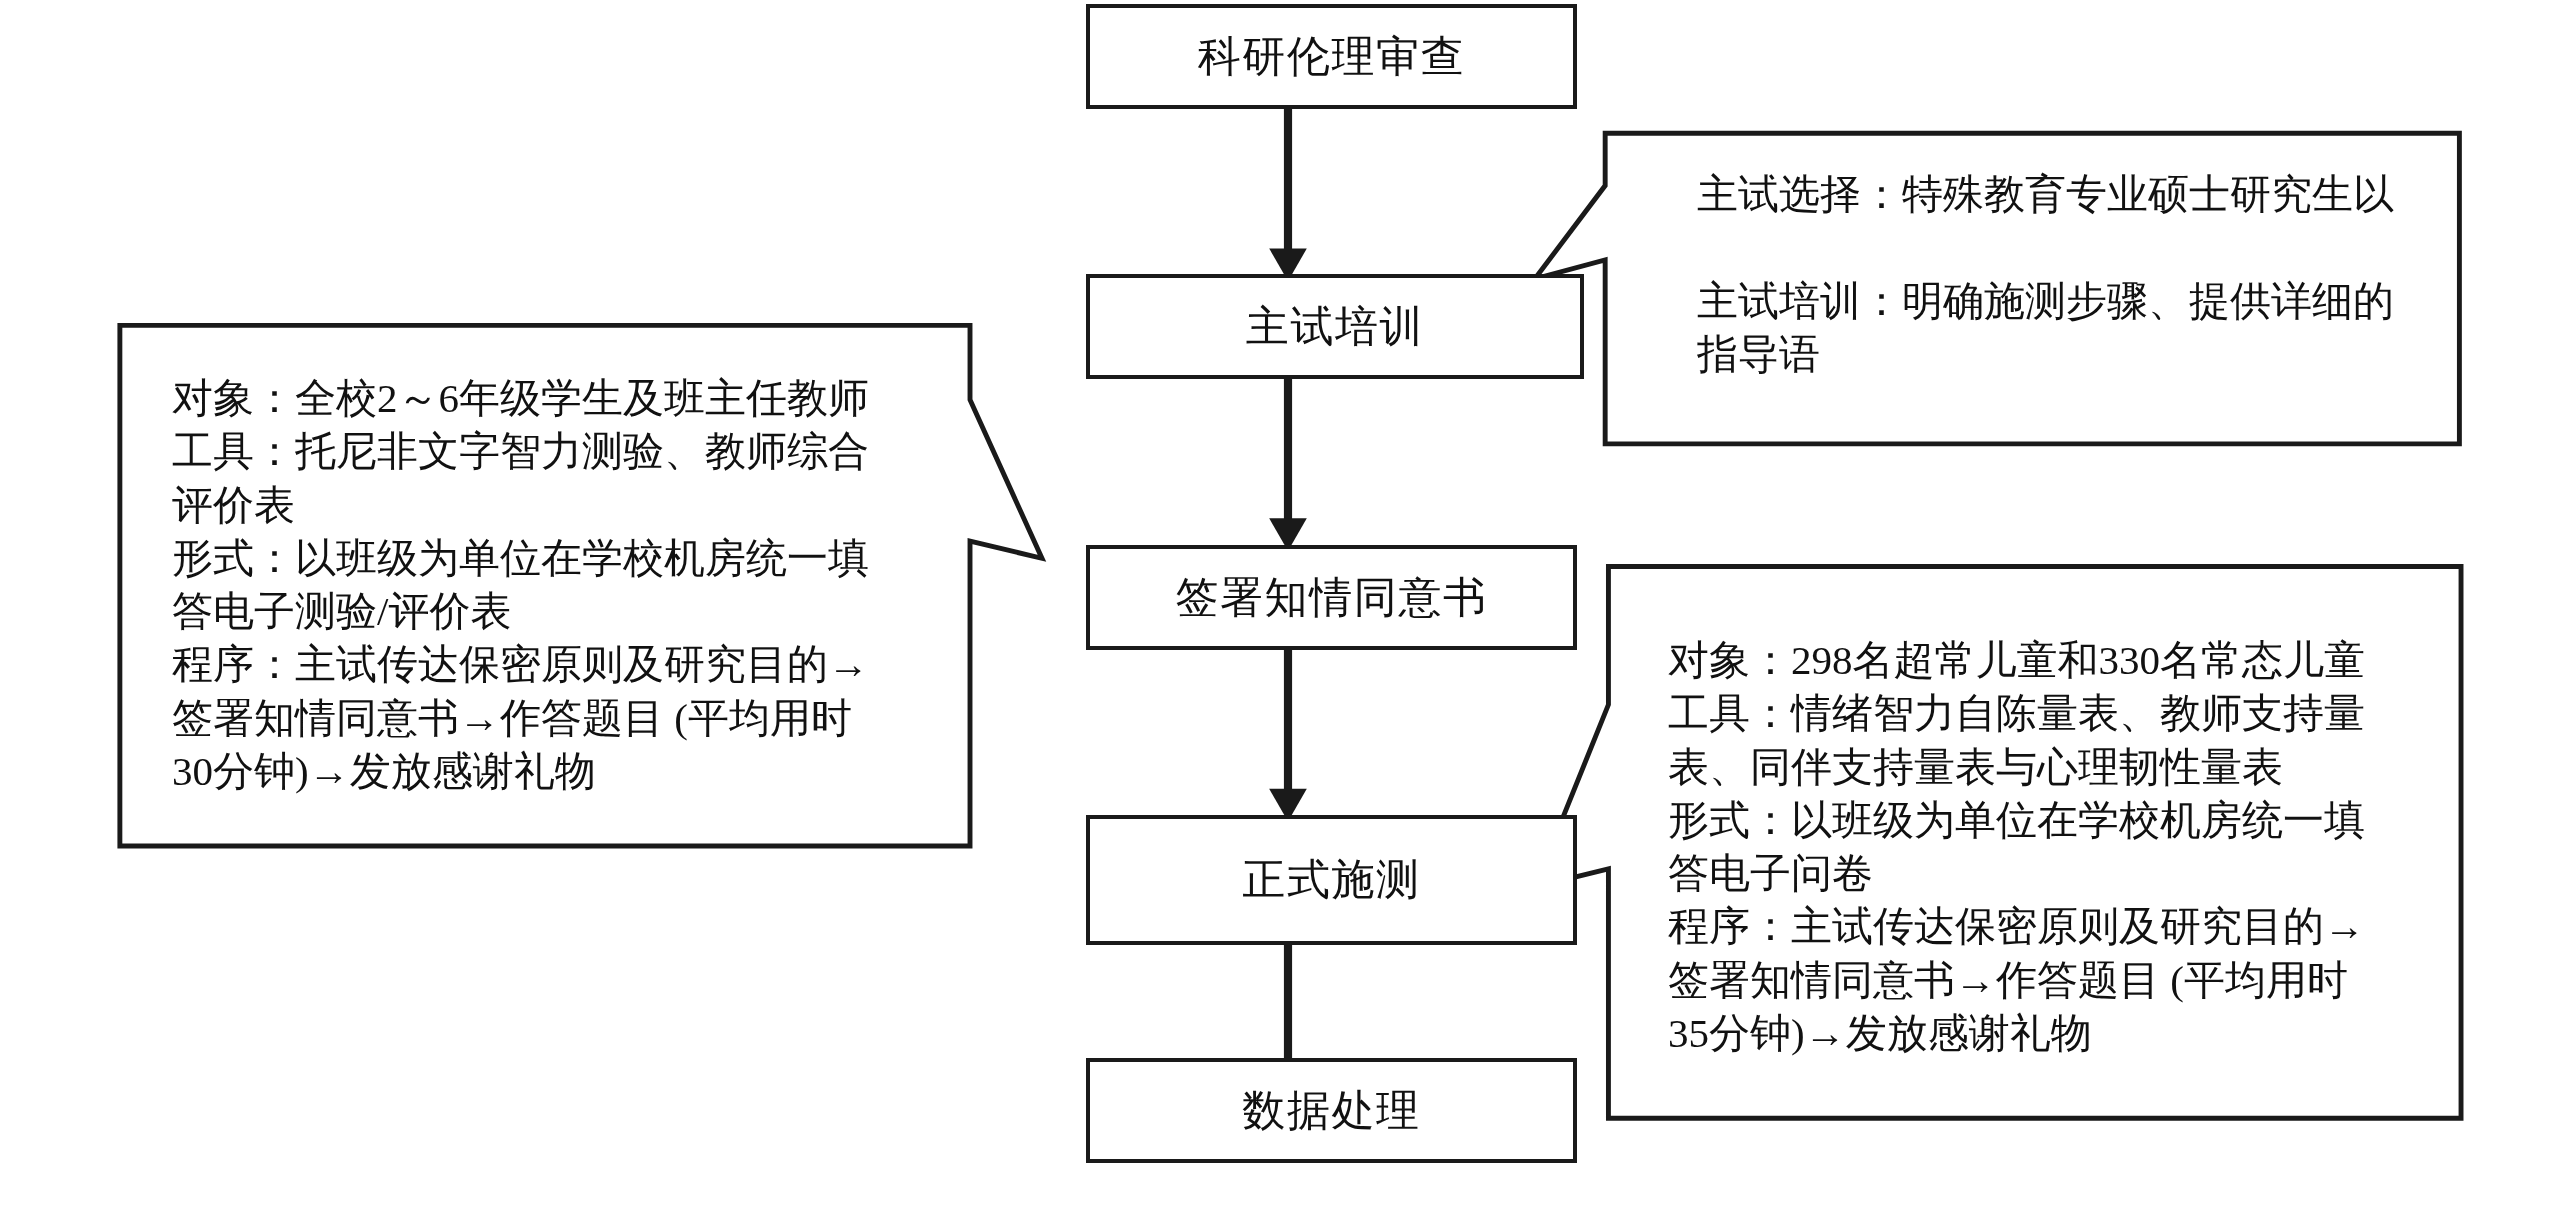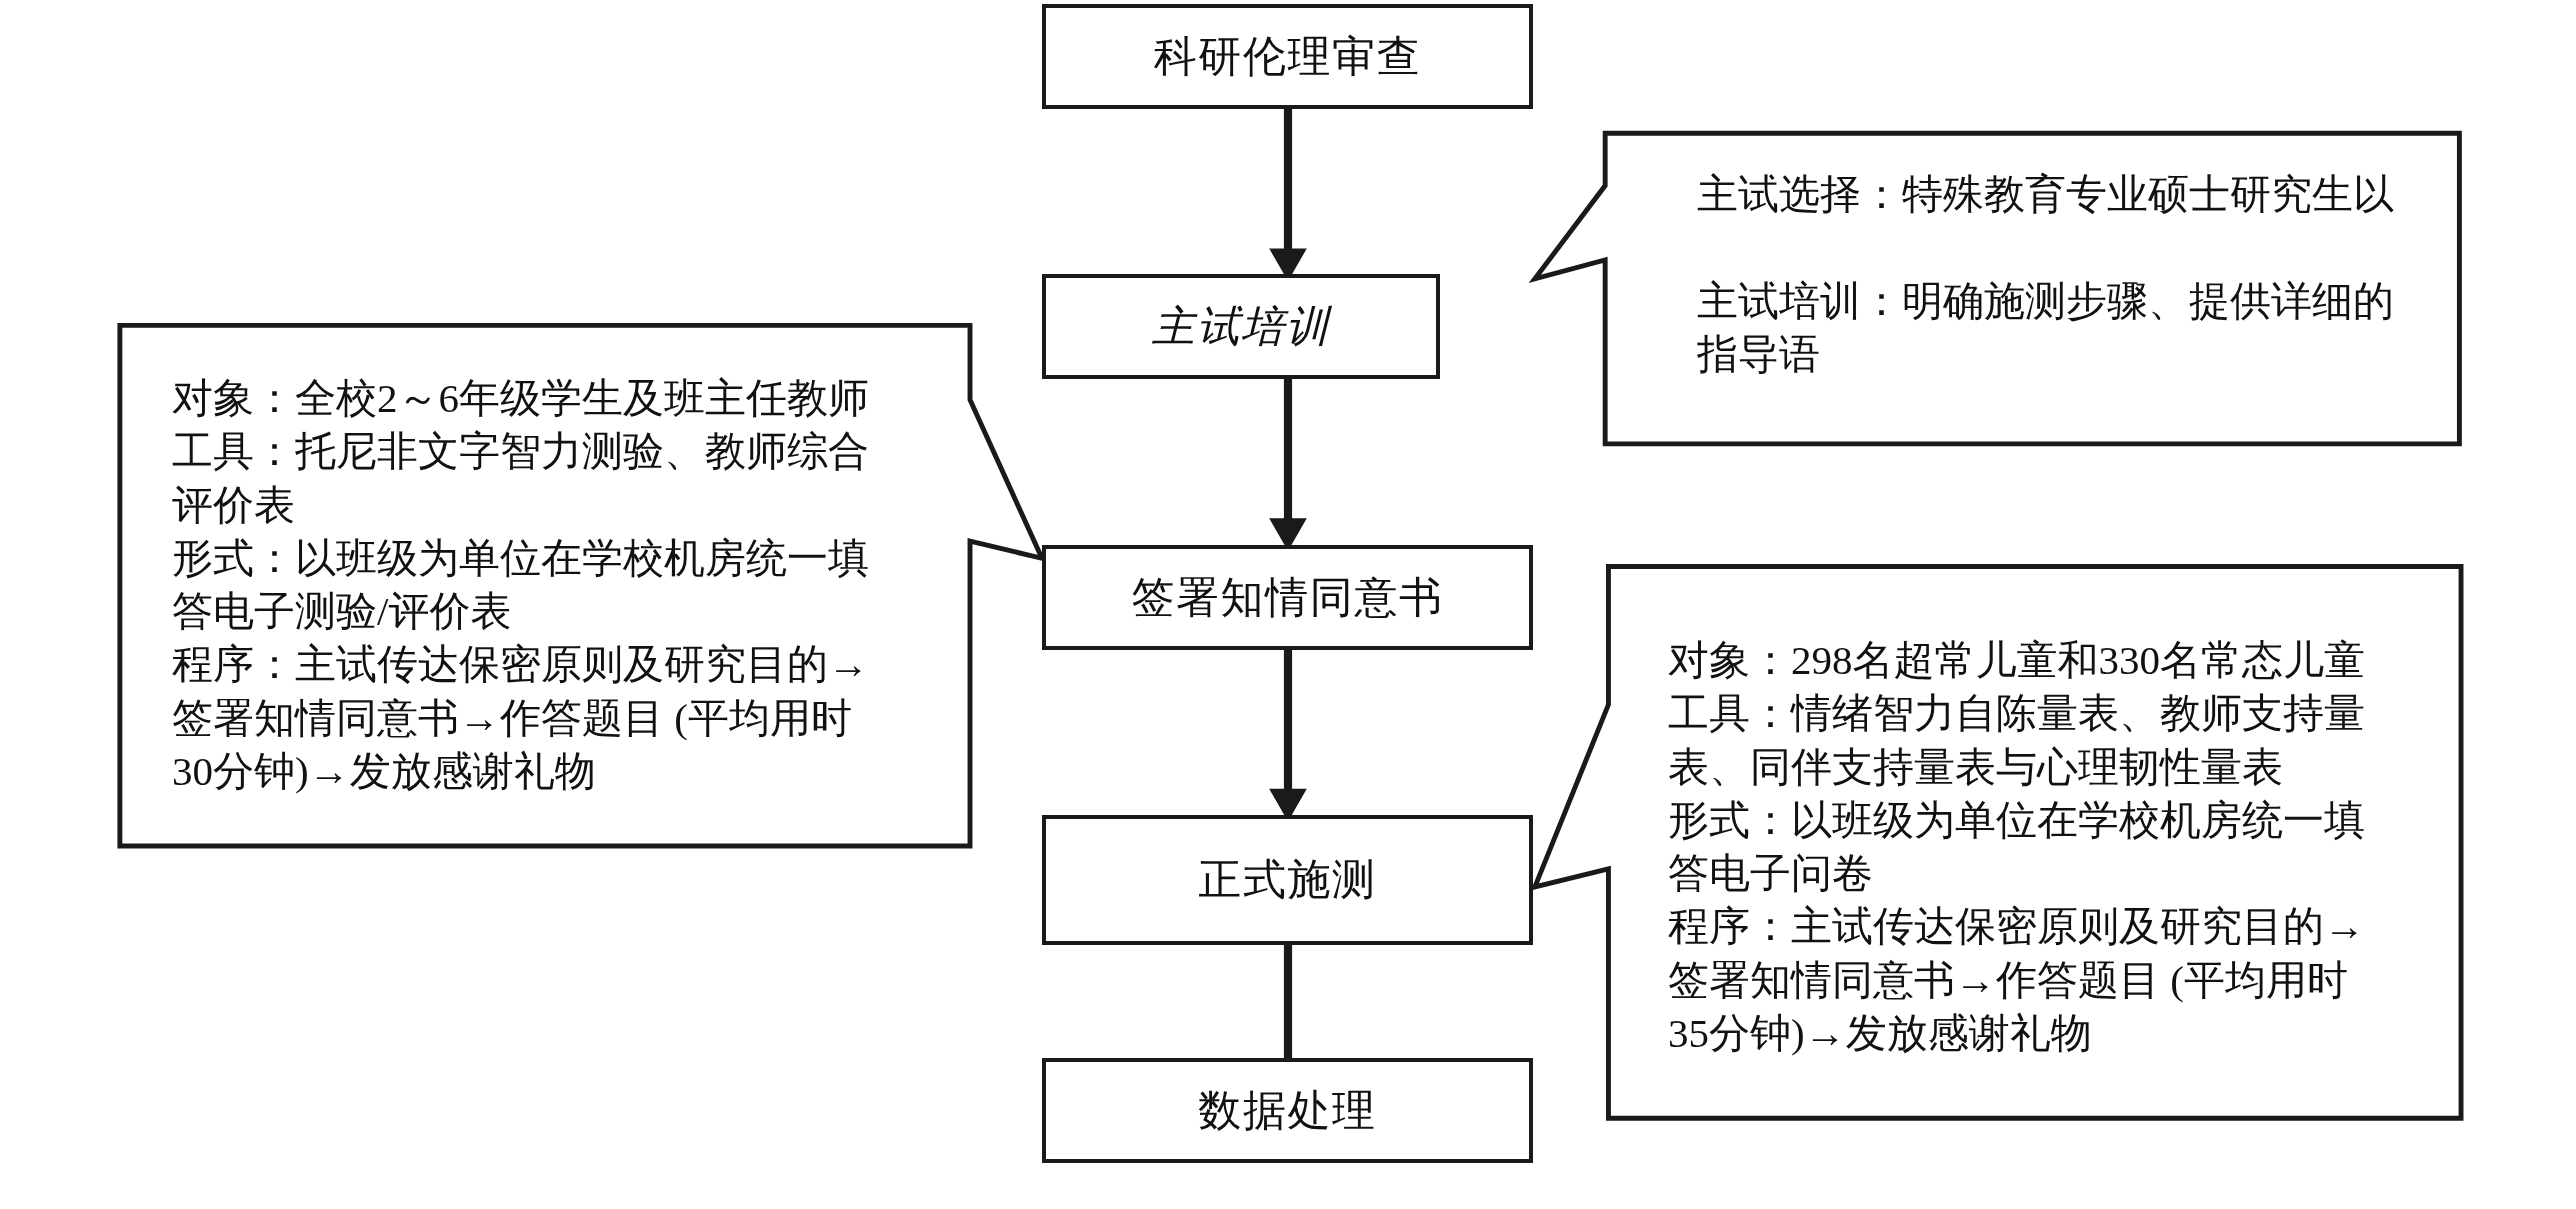--- a/index.html
+++ b/index.html
@@ -27,20 +27,21 @@
     pointer-events: none;
   }
   .flow-node {
     position: absolute;
     box-sizing: border-box;
     border: 4.1px solid #1a1a1a;
     background: #ffffff;
     display: flex;
     align-items: center;
     justify-content: center;
+    margin-left: 44px;
   }
   .flow-node .node-label {
     font-size: 43px;
     letter-spacing: 1.6px;
     line-height: 1.1;
     white-space: nowrap;
     color: #111111;
   }
   .note-text {
     position: absolute;
@@ -105,21 +106,21 @@
              L 1967,1063
              L 1877,1085
              L 1967,862
              Z" fill="#ffffff" stroke="#1a1a1a" stroke-width="6" stroke-linejoin="miter"></path>
   </svg>
 
   <div class="flow-node" style="left:1042px; top:4.1px; width:491px; height:105px;">
     <span class="node-label">科研伦理审查</span>
   </div>
 
-  <div class="flow-node" style="left:1042px; top:274px; width:398px; height:105px;font-style:italic;">
+  <div class="flow-node" style="left:1042px; top:274px; width:498px; height:105px;">
     <span class="node-label">主试培训</span>
   </div>
 
   <div class="flow-node" style="left:1042px; top:545px; width:491px; height:105px;">
     <span class="node-label">签署知情同意书</span>
   </div>
 
   <div class="flow-node" style="left:1042px; top:815px; width:491px; height:130px;">
     <span class="node-label">正式施测</span>
   </div>

